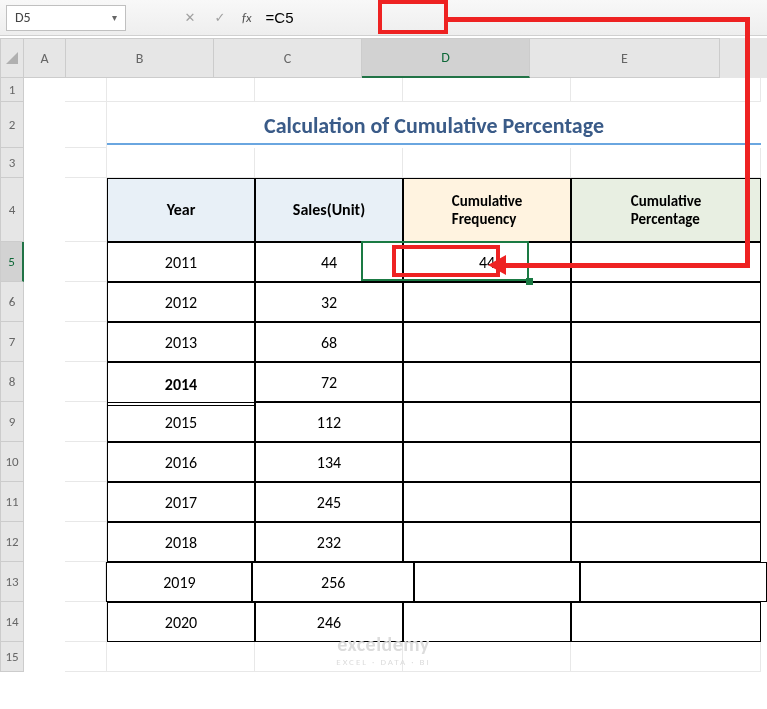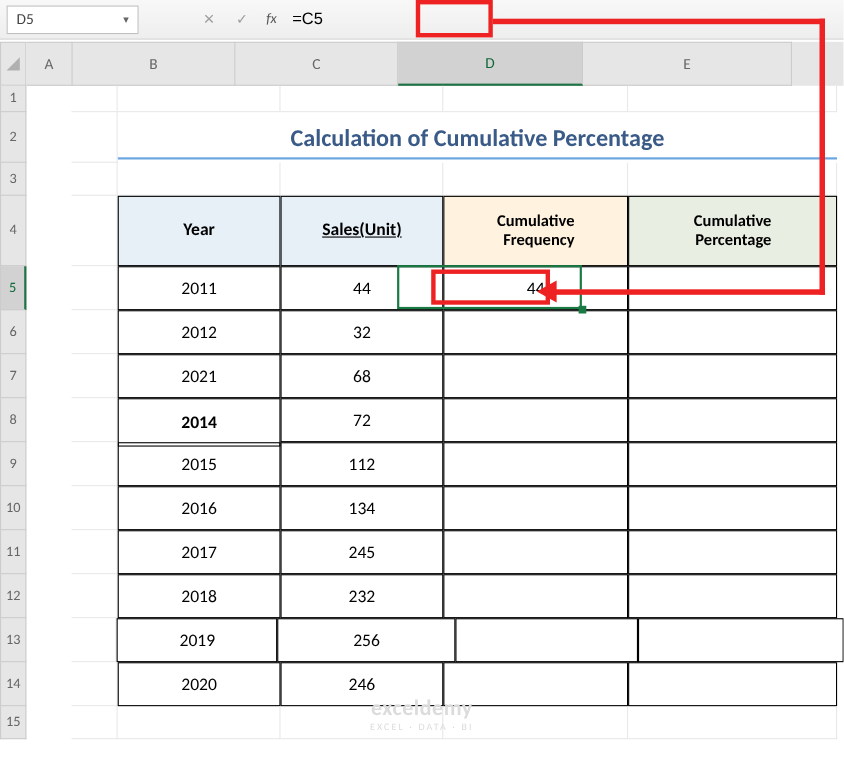--- a/index.html
+++ b/index.html
@@ -153,21 +153,21 @@
   bottom: 3px;
   left: 0; right: 0;
   height: 2px;
   background: #6aa6e0;
 }
 .tbl-hdr {
   background: #e8f0f7;
   font-weight: 700;
   font-size: 16px;
   border: 1.5px solid #000 !important;
-  text-align: right;
+  text-align: left;
   line-height: 1.2;
   white-space: pre-line;
 }
 .tbl-hdr.c2 { background: #e8f0f7; }
 .tbl-hdr.c3 { background: #fff3e0; font-size: 15px;}
 .tbl-hdr.c4 { background: #e8efe2; font-size: 15px;}
 .tbl-cell {
   border: 1.5px solid #000 !important;
   font-size: 16px;
 }
@@ -279,21 +279,21 @@
     <div class="grid-row" style="height: 30px;">
       <div class="cell" style="width: 42px; height: 30px;"></div>
       <div class="cell" style="width: 148px; height: 30px;"></div>
       <div class="cell" style="width: 148px; height: 30px;"></div>
       <div class="cell" style="width: 168px; height: 30px;"></div>
       <div class="cell" style="width: 190px; height: 30px;"></div>
     </div>
     <div class="grid-row" style="height: 64px;">
       <div class="cell" style="width: 42px; height: 64px;"></div>
       <div class="cell tbl-hdr c2" style="width: 148px; height: 64px;">Year</div>
-      <div class="cell tbl-hdr c2" style="width: 148px; height: 64px; text-decoration: underline;">Sales(Unit)</div>
+      <div class="cell tbl-hdr c2" style="width: 148px; height: 64px;">Sales(Unit)</div>
       <div class="cell tbl-hdr c3" style="width: 168px; height: 64px;">Cumulative
 Frequency</div>
       <div class="cell tbl-hdr c4" style="width: 190px; height: 64px;">Cumulative
 Percentage</div>
     </div>
     <div class="grid-row" style="height: 40px;">
       <div class="cell" style="width: 42px; height: 40px;"></div>
       <div class="cell tbl-cell" style="width: 148px; height: 40px;">2011</div>
       <div class="cell tbl-cell" style="width: 148px; height: 40px;">44</div>
       <div class="cell tbl-cell" style="width: 168px; height: 40px;">44</div>
@@ -301,21 +301,21 @@
     </div>
     <div class="grid-row" style="height: 40px;">
       <div class="cell" style="width: 42px; height: 40px;"></div>
       <div class="cell tbl-cell" style="width: 148px; height: 40px;">2012</div>
       <div class="cell tbl-cell" style="width: 148px; height: 40px;">32</div>
       <div class="cell tbl-cell" style="width: 168px; height: 40px;"></div>
       <div class="cell tbl-cell" style="width: 190px; height: 40px;"></div>
     </div>
     <div class="grid-row" style="height: 40px;">
       <div class="cell" style="width: 42px; height: 40px;"></div>
-      <div class="cell tbl-cell" style="width: 148px; height: 40px;">2021</div>
+      <div class="cell tbl-cell" style="width: 148px; height: 40px;">2013</div>
       <div class="cell tbl-cell" style="width: 148px; height: 40px;">68</div>
       <div class="cell tbl-cell" style="width: 168px; height: 40px;"></div>
       <div class="cell tbl-cell" style="width: 190px; height: 40px;"></div>
     </div>
     <div class="grid-row" style="height: 40px;">
       <div class="cell" style="width: 42px; height: 40px;"></div>
       <div class="cell tbl-cell" style="width: 148px; height: 44px; font-weight: bold;">2014</div>
       <div class="cell tbl-cell" style="width: 148px; height: 40px;">72</div>
       <div class="cell tbl-cell" style="width: 168px; height: 40px;"></div>
       <div class="cell tbl-cell" style="width: 190px; height: 40px;"></div>

